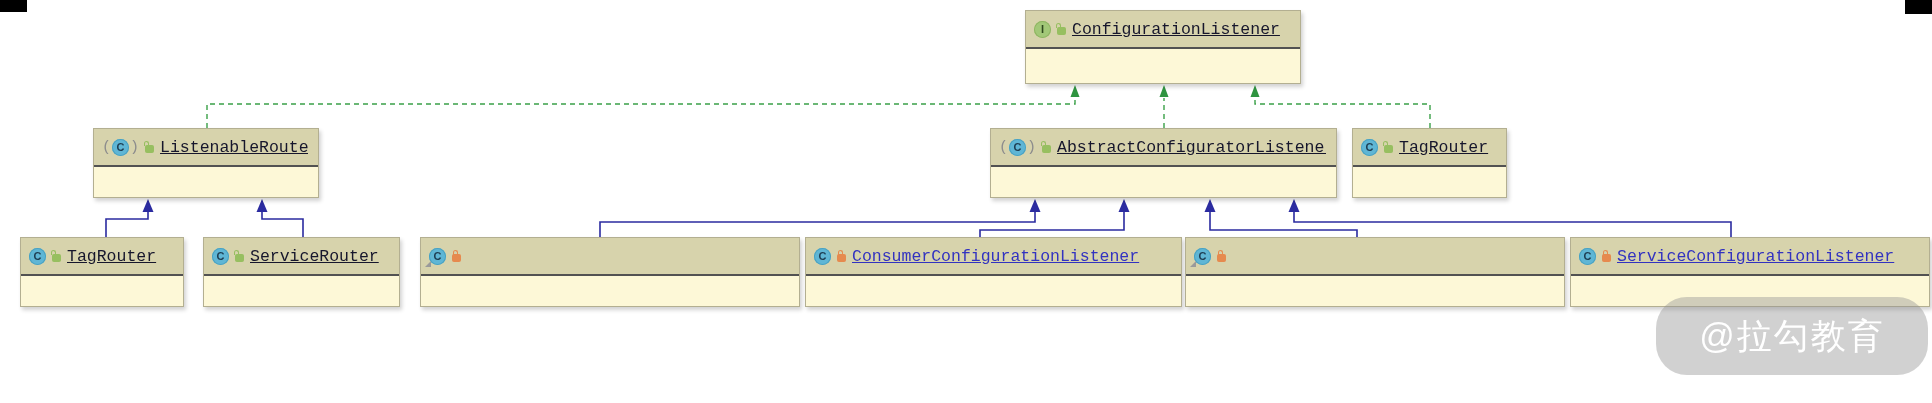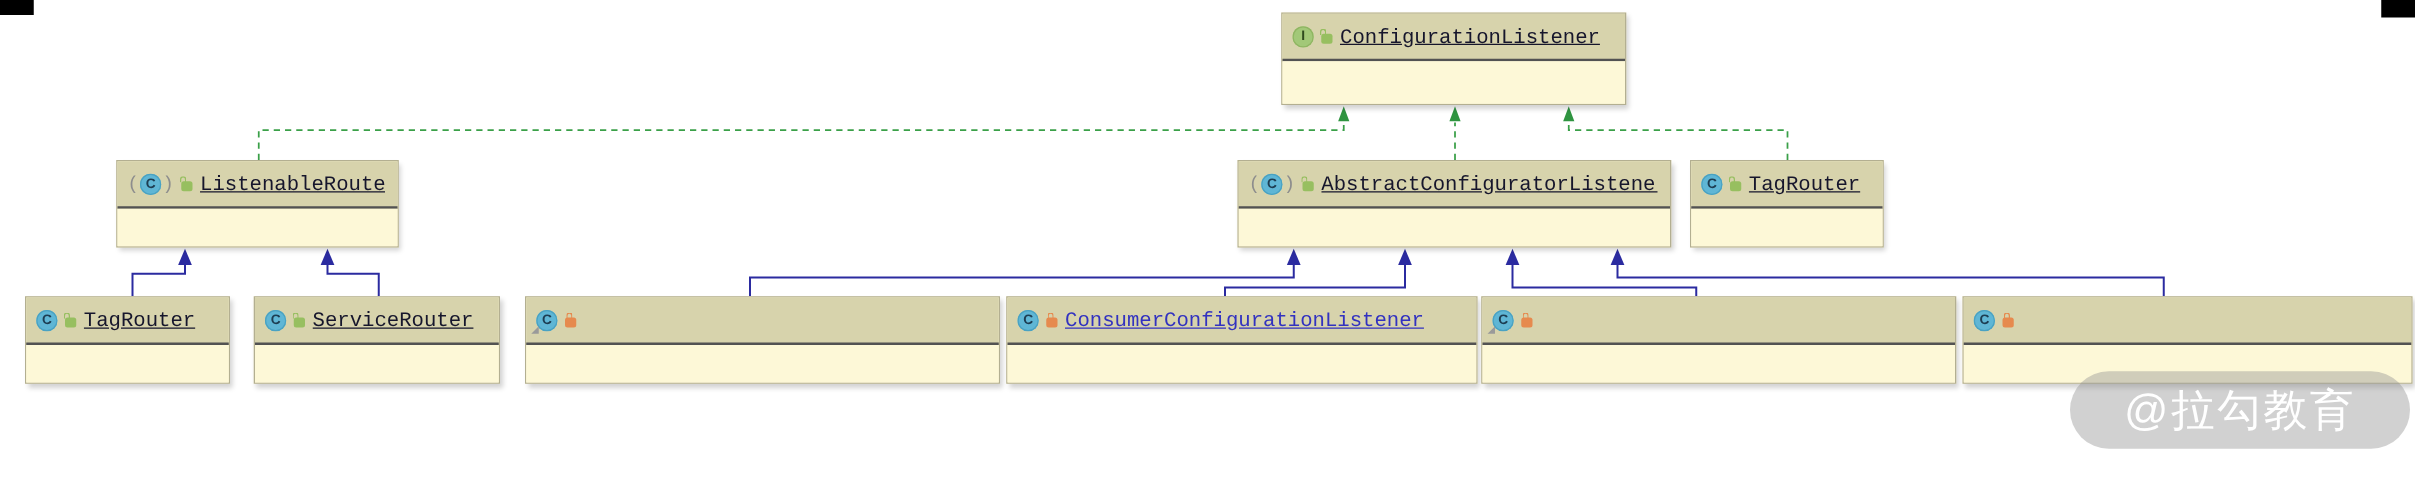--- a/index.html
+++ b/index.html
@@ -70,21 +70,21 @@
     border:1.5px solid;border-bottom:none;
     border-radius:3px 3px 0 0;box-sizing:border-box;
   }
   .lock.green{background:#97bf60;}
   .lock.green::before{border-color:#97bf60;left:-1px;}
   .lock.orange{background:#e68a4e;}
   .lock.orange::before{border-color:#e68a4e;}
 
   
   #watermark{
-    position:absolute;left:1656px;top:297px;width:272px;height:62px;
+    position:absolute;left:1656px;top:297px;width:272px;height:78px;
     background:rgba(145,145,145,0.42);
     border-radius:31px;
     display:flex;align-items:center;justify-content:center;
     font-family:"Liberation Sans",sans-serif;
     font-size:35px;color:#ffffff;letter-spacing:2px;
   }
 </style>
 </head>
 <body>
 
@@ -220,19 +220,20 @@
     </div>
     <div class="node-body"></div>
   </div>
 
   <div class="node blue-label" style="left:1570px;top:237px;width:360px;height:70px;">
     <div class="node-title">
       <span class="kind-wrap">
         <span class="kind-icon kind-class">C</span>
       </span>
       <span class="lock orange"></span>
+      <span class="node-label">ServiceConfigurationListener</span>
     </div>
     <div class="node-body"></div>
   </div>
 
   <div id="watermark">@拉勾教育</div>
 
 </div>
 
 </body></html>

